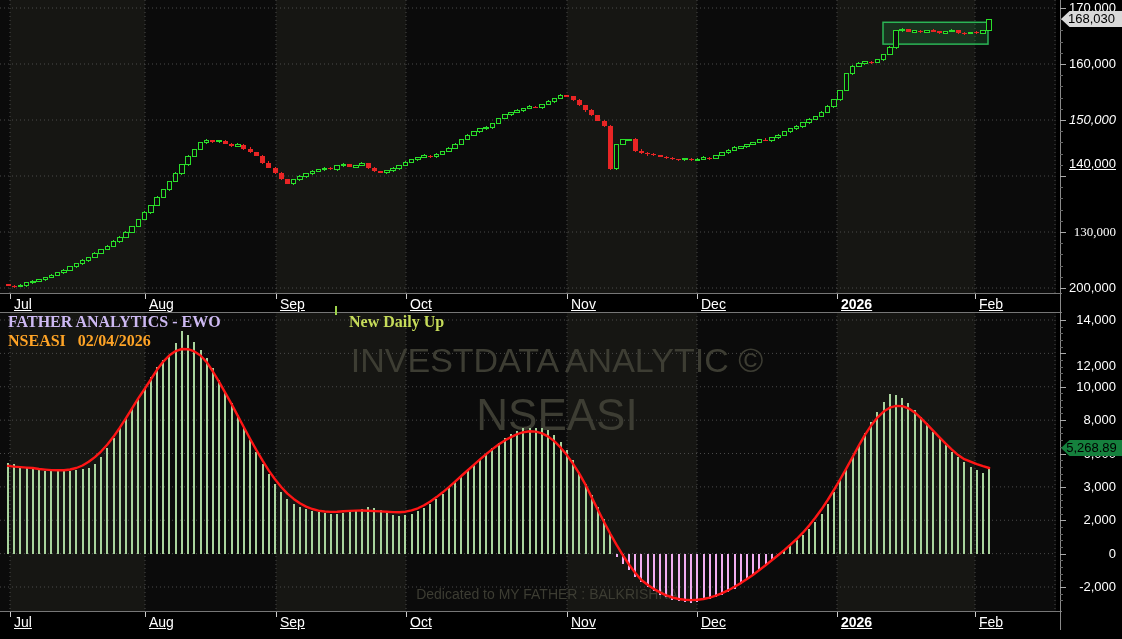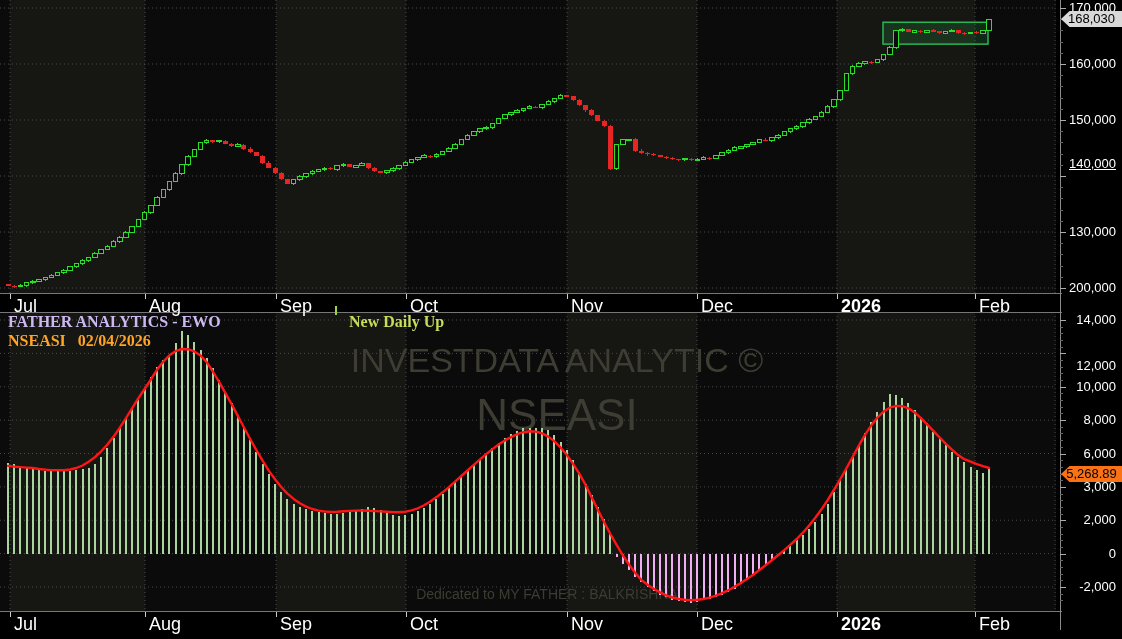--- a/index.html
+++ b/index.html
@@ -4,21 +4,21 @@
 <style>
   html,body{margin:0;padding:0;background:#000;}
   #stage{position:relative;width:1122px;height:639px;background:#000;overflow:hidden;
          font-family:"Liberation Sans",sans-serif;}
   svg{position:absolute;left:0;display:block;}
   #price-svg{top:0;}
   #ewo-svg{top:312px;}
   .strip{position:absolute;left:0;width:1062px;background:#000;border-top:1px solid #777;}
   #strip-mid{top:293px;height:18px;border-bottom:1px solid #777;}
   #strip-bot{top:611px;height:19px;}
-  .mlabel{position:absolute;top:2px;color:#fff;font-size:18px;}
+  .mlabel{position:absolute;top:2px;color:#fff;font-size:14px;text-decoration:underline;}
   .mtick{position:absolute;top:0;width:1px;height:5px;background:#ccc;}
   #title-bar{position:absolute;left:0;top:0;background:#000;color:#fff;font-size:13px;
              padding:2px 6px 3px 4px;white-space:pre;z-index:6;}
   #axis-col{position:absolute;left:1062px;top:0;width:60px;height:639px;background:#000;z-index:5;}
   #axis-border{position:absolute;left:1060px;top:0;width:1px;height:630px;background:#8a8a8a;z-index:4;}
   .ylab{position:absolute;right:6px;color:#fff;font-size:13px;white-space:nowrap;}
   .tickmaj{position:absolute;left:-2px;width:6px;height:1px;background:#aaa;}
   .tickmin{position:absolute;left:-2px;width:3px;height:1px;background:#666;}
   .tag{position:absolute;left:1061px;width:61px;height:16px;font-size:13px;color:#000;
        text-align:center;line-height:16px;z-index:7;
@@ -612,25 +612,25 @@
       <div class="mtick" style="left: 975px;"></div>
       <div class="mlabel" style="left: 979px;">Feb</div>
     </div>
 
   <div id="axis-border"></div>
   <div id="axis-col">
       <div class="ylab" style="top: 0px;">170,000</div>
       <div class="tickmaj" style="top: 8px;"></div>
       <div class="ylab" style="top: 56px;">160,000</div>
       <div class="tickmaj" style="top: 64px;"></div>
-      <div class="ylab" style="top: 112px;">150,000</div>
+      <div class="ylab" style="top: 112px; font-style: italic;">150,000</div>
       <div class="tickmaj" style="top: 120px;"></div>
       <div class="ylab" style="top: 156px; text-decoration: underline;">140,000</div>
       <div class="tickmaj" style="top: 176px;"></div>
-      <div class="ylab" style="top: 224px;">130,000</div>
+      <div class="ylab" style="top: 224px; font-family: Liberation Serif, serif;">130,000</div>
       <div class="tickmaj" style="top: 232px;"></div>
       <div class="ylab" style="top: 280px;">200,000</div>
       <div class="tickmaj" style="top: 288px;"></div>
       <div class="ylab" style="top: 312px;">14,000</div>
       <div class="tickmaj" style="top: 320px;"></div>
       <div class="ylab" style="top: 358px;">12,000</div>
       <div class="tickmaj" style="top: 353.375px;"></div>
       <div class="ylab" style="top: 378.75px;">10,000</div>
       <div class="tickmaj" style="top: 386.75px;"></div>
       <div class="ylab" style="top: 412.125px;">8,000</div>
@@ -695,19 +695,19 @@
       <div class="tickmin" style="top: 373.4px;"></div>
       <div class="tickmin" style="top: 366.725px;"></div>
       <div class="tickmin" style="top: 360.05px;"></div>
       <div class="tickmin" style="top: 346.7px;"></div>
       <div class="tickmin" style="top: 340.025px;"></div>
       <div class="tickmin" style="top: 333.35px;"></div>
       <div class="tickmin" style="top: 326.675px;"></div>
     </div>
 
   <div class="tag" id="price-tag" style="top: 11.032px; background: rgb(217, 217, 217);">168,030</div>
-  <div class="tag" id="ewo-tag" style="top: 466px; background: #f97316;">5,268.89</div>
+  <div class="tag" id="ewo-tag" style="top: 440px; background: #15803d;">5,268.89</div>
 
   <div class="ov" id="ewo-title" style="color: rgb(205, 185, 242);">FATHER ANALYTICS - EWO</div>
   <div class="ov" id="ewo-sub" style="color: rgb(255, 164, 38);">NSEASI   02/04/2026</div>
   <div class="ov" id="ewo-signal" style="color: rgb(198, 220, 90);">New Daily Up</div>
   <div id="sig-mark"></div>
 </div>
 
 </body></html>

